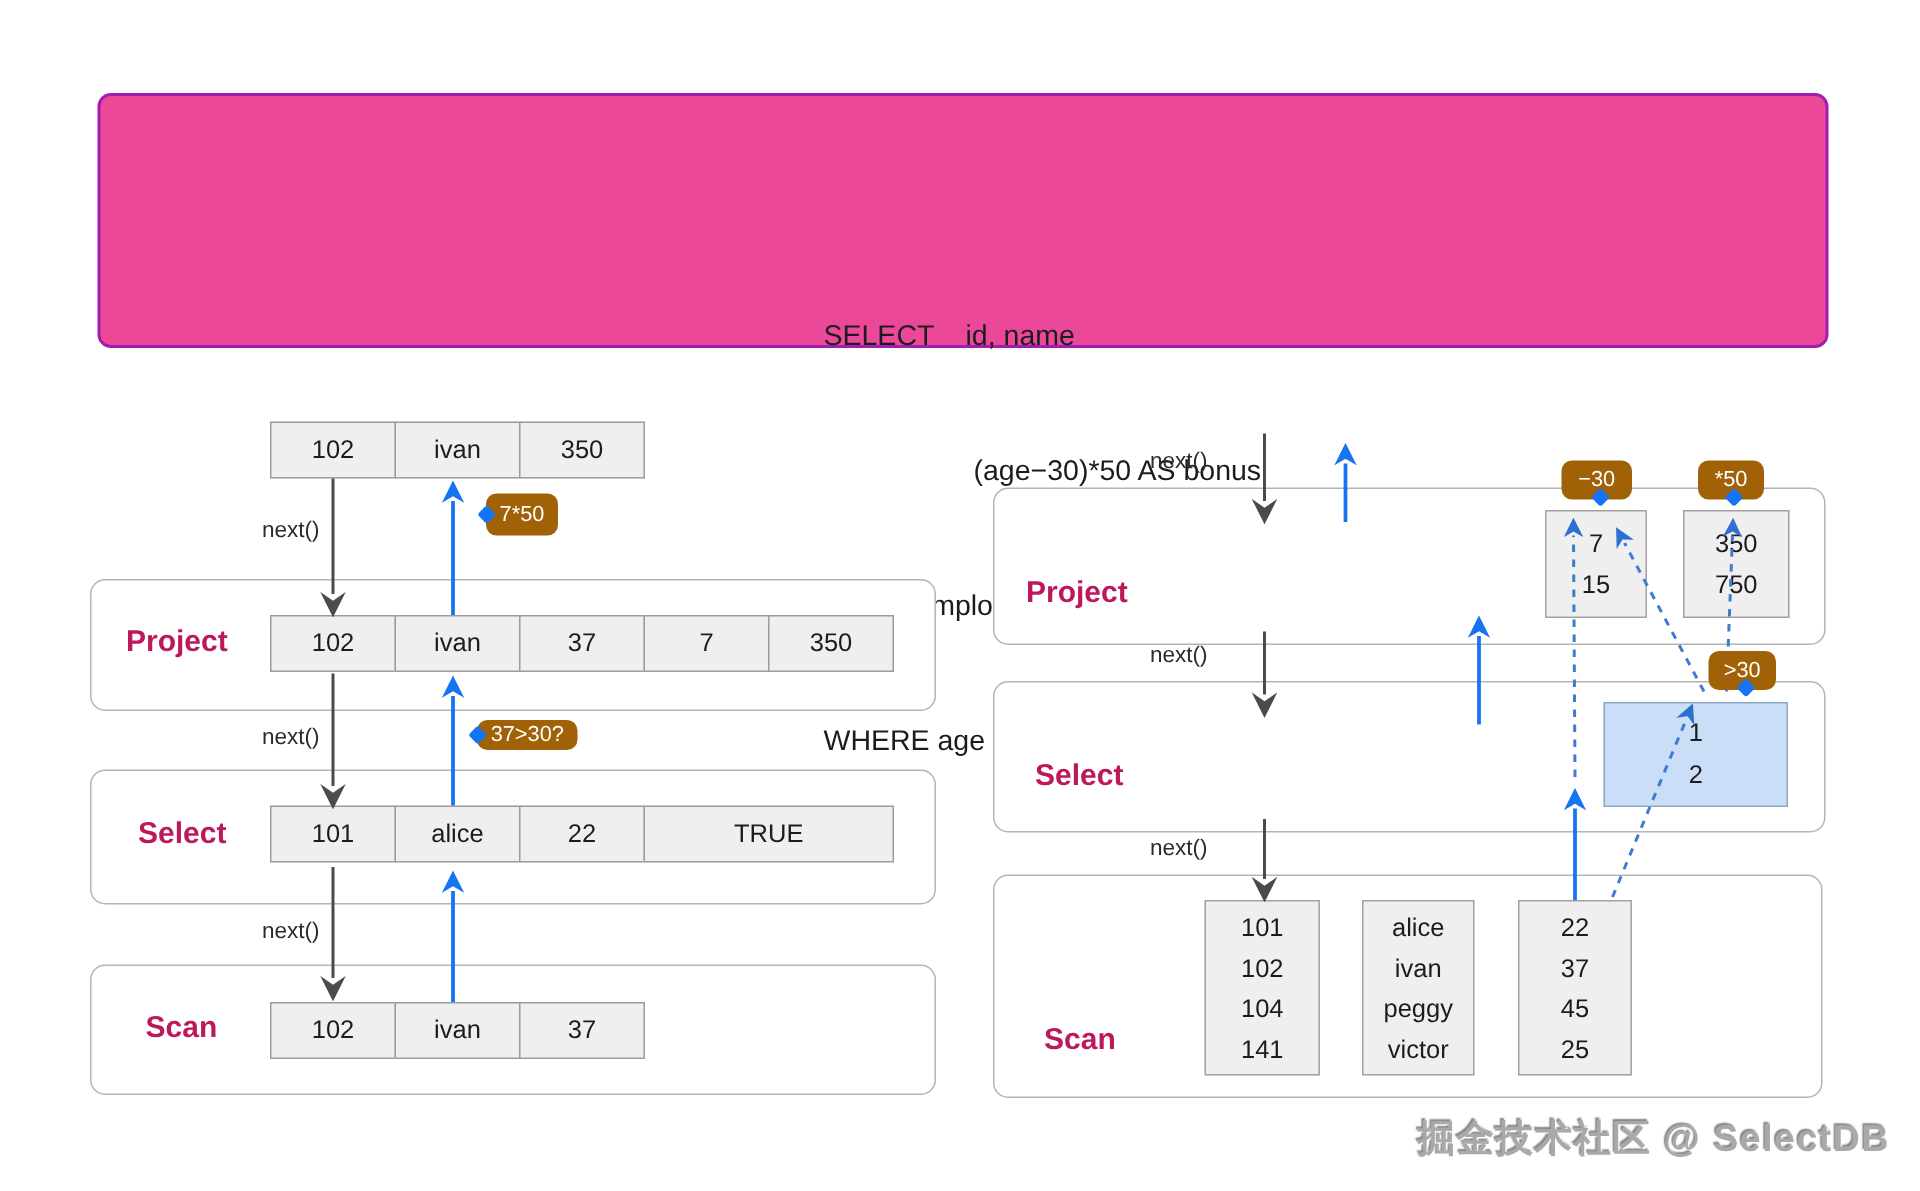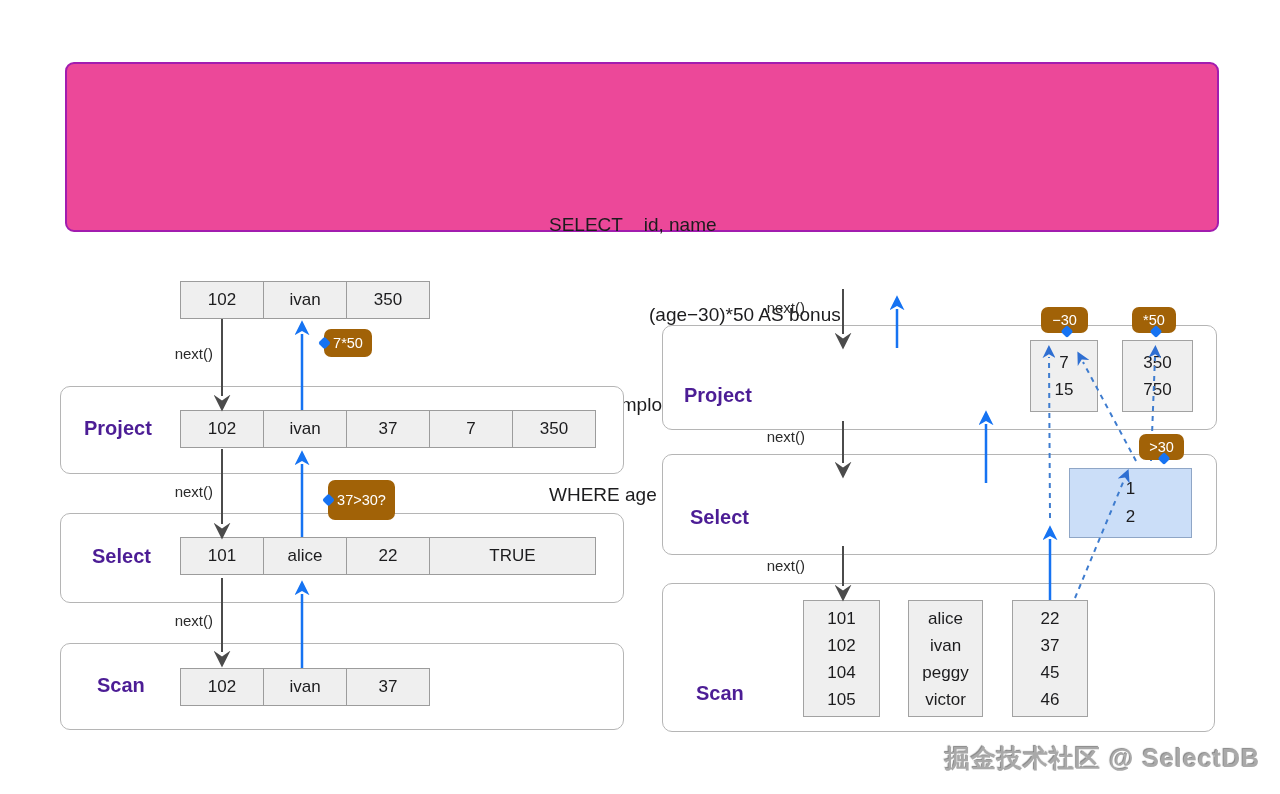--- a/index.html
+++ b/index.html
@@ -8,21 +8,21 @@
     font-family:"Liberation Sans","DejaVu Sans",sans-serif;color:#1d1d1f;
   }
   
   .sqlbox{position:absolute;left:65px;top:62px;width:1150px;height:166px;
     border:2px solid #a21caf;border-radius:9px;background:#ec4899;}
   .sql{position:absolute;left:482px;top:86px;font-size:19px;line-height:30px;
     color:#1c1c1e;white-space:pre;}
   .sql-line.indent{padding-left:100px;}
   
   .opbox{position:absolute;border:1px solid #b5b5b5;border-radius:10px;background:#fff;z-index:1;}
-  .oplabel{position:absolute;font-size:20px;font-weight:600;color:#4c1d95;z-index:3;}
+  .oplabel{position:absolute;font-size:20px;font-weight:600;color:#be185d;z-index:3;}
   
   .row{position:absolute;display:flex;z-index:2;}
   .cell{box-sizing:border-box;width:84px;height:38px;background:#efefef;border:1px solid #9c9c9c;
     display:flex;align-items:center;justify-content:center;font-size:17px;color:#1c1c1e;}
   .cell + .cell{margin-left:-1px;}
   .row-sel .cell:last-child{width:167px;}
   
   .next{position:absolute;width:60px;text-align:right;font-size:15px;color:#2b2b2b;z-index:3;}
   
   .colbox{position:absolute;box-sizing:border-box;background:#efefef;border:1px solid #a2a2a2;
@@ -88,21 +88,21 @@
 
   <div class="opbox" style="left:60px;top:643px;width:562px;height:85px"></div>
   <div class="oplabel" style="left:97px;top:674px">Scan</div>
   <div class="row" style="left:180px;top:668px">
       <div class="cell">102</div>
       <div class="cell">ivan</div>
       <div class="cell">37</div>
     </div>
 
   <div class="badge tail-left" style="left:324px;top:329px;width:48px;height:28px">7*50</div>
-  <div class="badge tail-left" style="left:328px;top:480px;width:67px;height:40px">37&gt;30?</div>
+  <div class="badge tail-left" style="left:318px;top:480px;width:67px;height:20px">37&gt;30?</div>
 
   <div class="next" style="left:745px;top:299px">next()</div>
   <div class="next" style="left:745px;top:428px">next()</div>
   <div class="next" style="left:745px;top:557px">next()</div>
 
   <div class="opbox" style="left:662px;top:325px;width:553px;height:103px"></div>
   <div class="oplabel" style="left:684px;top:384px">Project</div>
   <div class="colbox" style="left:1030px;top:340px;width:68px;height:72px">
       <div class="colv">7</div>
       <div class="colv">15</div>
@@ -121,33 +121,33 @@
       <div class="colv">2</div>
     </div>
   <div class="badge tail-bottom" style="left:1139px;top:434px;width:45px;height:26px">&gt;30</div>
 
   <div class="opbox" style="left:662px;top:583px;width:551px;height:147px"></div>
   <div class="oplabel" style="left:696px;top:682px">Scan</div>
   <div class="colbox" style="left:803px;top:600px;width:77px;height:117px">
       <div class="colv">101</div>
       <div class="colv">102</div>
       <div class="colv">104</div>
-      <div class="colv">105</div>
+      <div class="colv">141</div>
     </div>
   <div class="colbox" style="left:908px;top:600px;width:75px;height:117px">
       <div class="colv">alice</div>
       <div class="colv">ivan</div>
       <div class="colv">peggy</div>
       <div class="colv">victor</div>
     </div>
   <div class="colbox" style="left:1012px;top:600px;width:76px;height:117px">
       <div class="colv">22</div>
       <div class="colv">37</div>
       <div class="colv">45</div>
-      <div class="colv">46</div>
+      <div class="colv">25</div>
     </div>
 
   <svg id="arrows" width="1280" height="794" viewBox="0 0 1280 794">
     <defs>
       <marker id="mDark" viewBox="0 0 12 12" refX="1" refY="6" markerWidth="17" markerHeight="17" orient="auto" markerUnits="userSpaceOnUse">
         <path d="M0,0 L12,6 L0,12 L4.2,6 Z" fill="#4b4b4b"></path>
       </marker>
       <marker id="mBlue" viewBox="0 0 12 12" refX="1" refY="6" markerWidth="15" markerHeight="15" orient="auto" markerUnits="userSpaceOnUse">
         <path d="M0,0 L12,6 L0,12 L3.5,6 Z" fill="#1673f2"></path>
       </marker>

